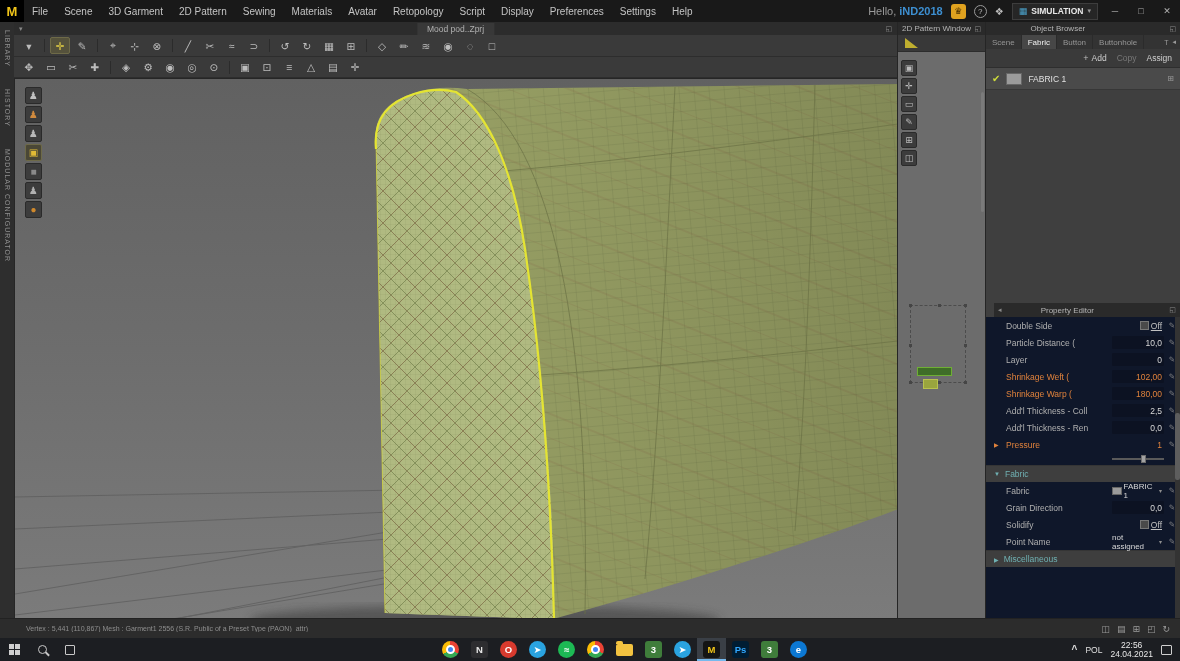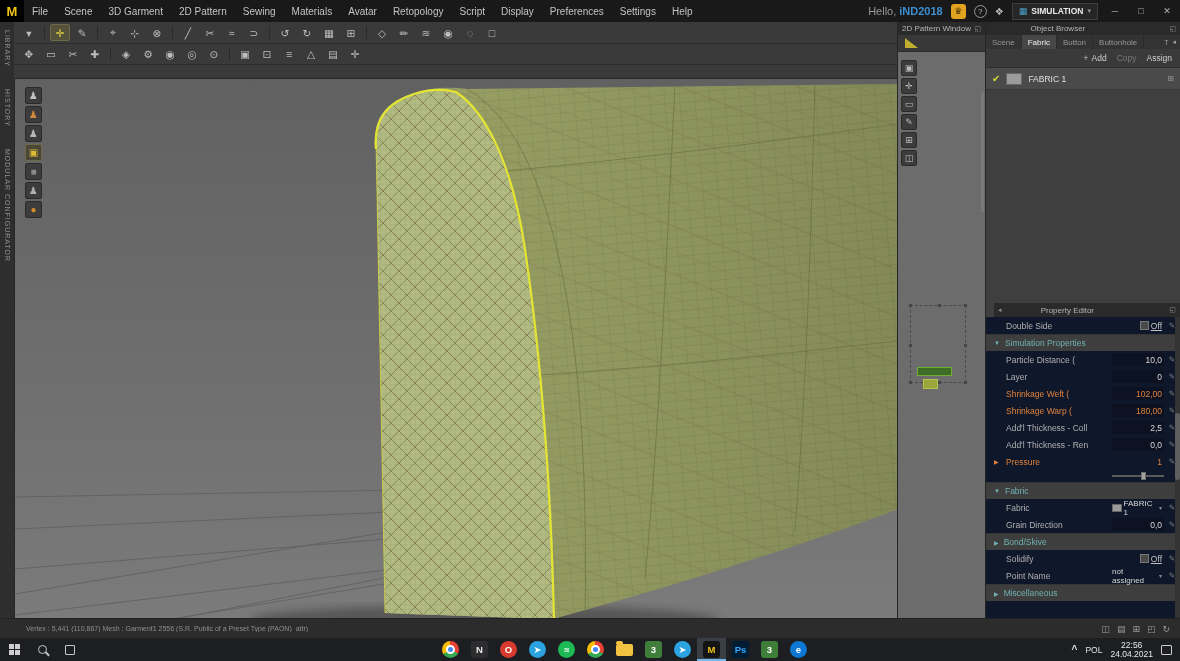--- a/index.html
+++ b/index.html
@@ -207,20 +207,25 @@
     </div>
   </header>
 
   <div id="left-strip">
       <div class="vlabel">LIBRARY</div>
       <div class="vlabel">HISTORY</div>
       <div class="vlabel">MODULAR CONFIGURATOR</div>
     </div>
 
   <div id="center">
+    <div id="tabstrip">
+      <span class="ts-dd">▾</span>
+      <div class="doc-tab">Mood pod..Zprj</div>
+      <span class="ts-float">◱</span>
+    </div>
     <div class="toolbar" id="toolbar-row-1">
         <div class="tb-icon">▾</div>
         <div class="tb-sep"></div>
         <div class="tb-icon active">✛</div>
         <div class="tb-icon">✎</div>
         <div class="tb-sep"></div>
         <div class="tb-icon">⌖</div>
         <div class="tb-icon">⊹</div>
         <div class="tb-icon">⊗</div>
         <div class="tb-sep"></div>
@@ -408,21 +413,20 @@
       </div>
       <div class="pe-body">
           <div class="pe-row">
             <span class="pe-label">Double Side</span>
             <span class="pe-valbox">
               <span class="cb"></span>
               <span class="cbt">Off</span>
             </span>
             <span class="pe-fx">✎</span>
           </div>
-          <div class="pe-section"><span class="tri">▼</span>Simulation Properties</div>
           <div class="pe-row">
             <span class="pe-label">Particle Distance (</span>
             <span class="pe-valbox fld">
               <span class="fv">10,0</span>
             </span>
             <span class="pe-fx">✎</span>
           </div>
           <div class="pe-row">
             <span class="pe-label">Layer</span>
             <span class="pe-valbox fld">
@@ -482,21 +486,20 @@
             </span>
             <span class="pe-fx">✎</span>
           </div>
           <div class="pe-row">
             <span class="pe-label">Grain Direction</span>
             <span class="pe-valbox fld">
               <span class="fv">0,0</span>
             </span>
             <span class="pe-fx">✎</span>
           </div>
-          <div class="pe-section"><span class="tri">▶</span>Bond/Skive</div>
           <div class="pe-row">
             <span class="pe-label">Solidify</span>
             <span class="pe-valbox">
               <span class="cb"></span>
               <span class="cbt">Off</span>
             </span>
             <span class="pe-fx">✎</span>
           </div>
           <div class="pe-row">
             <span class="pe-label">Point Name</span>

